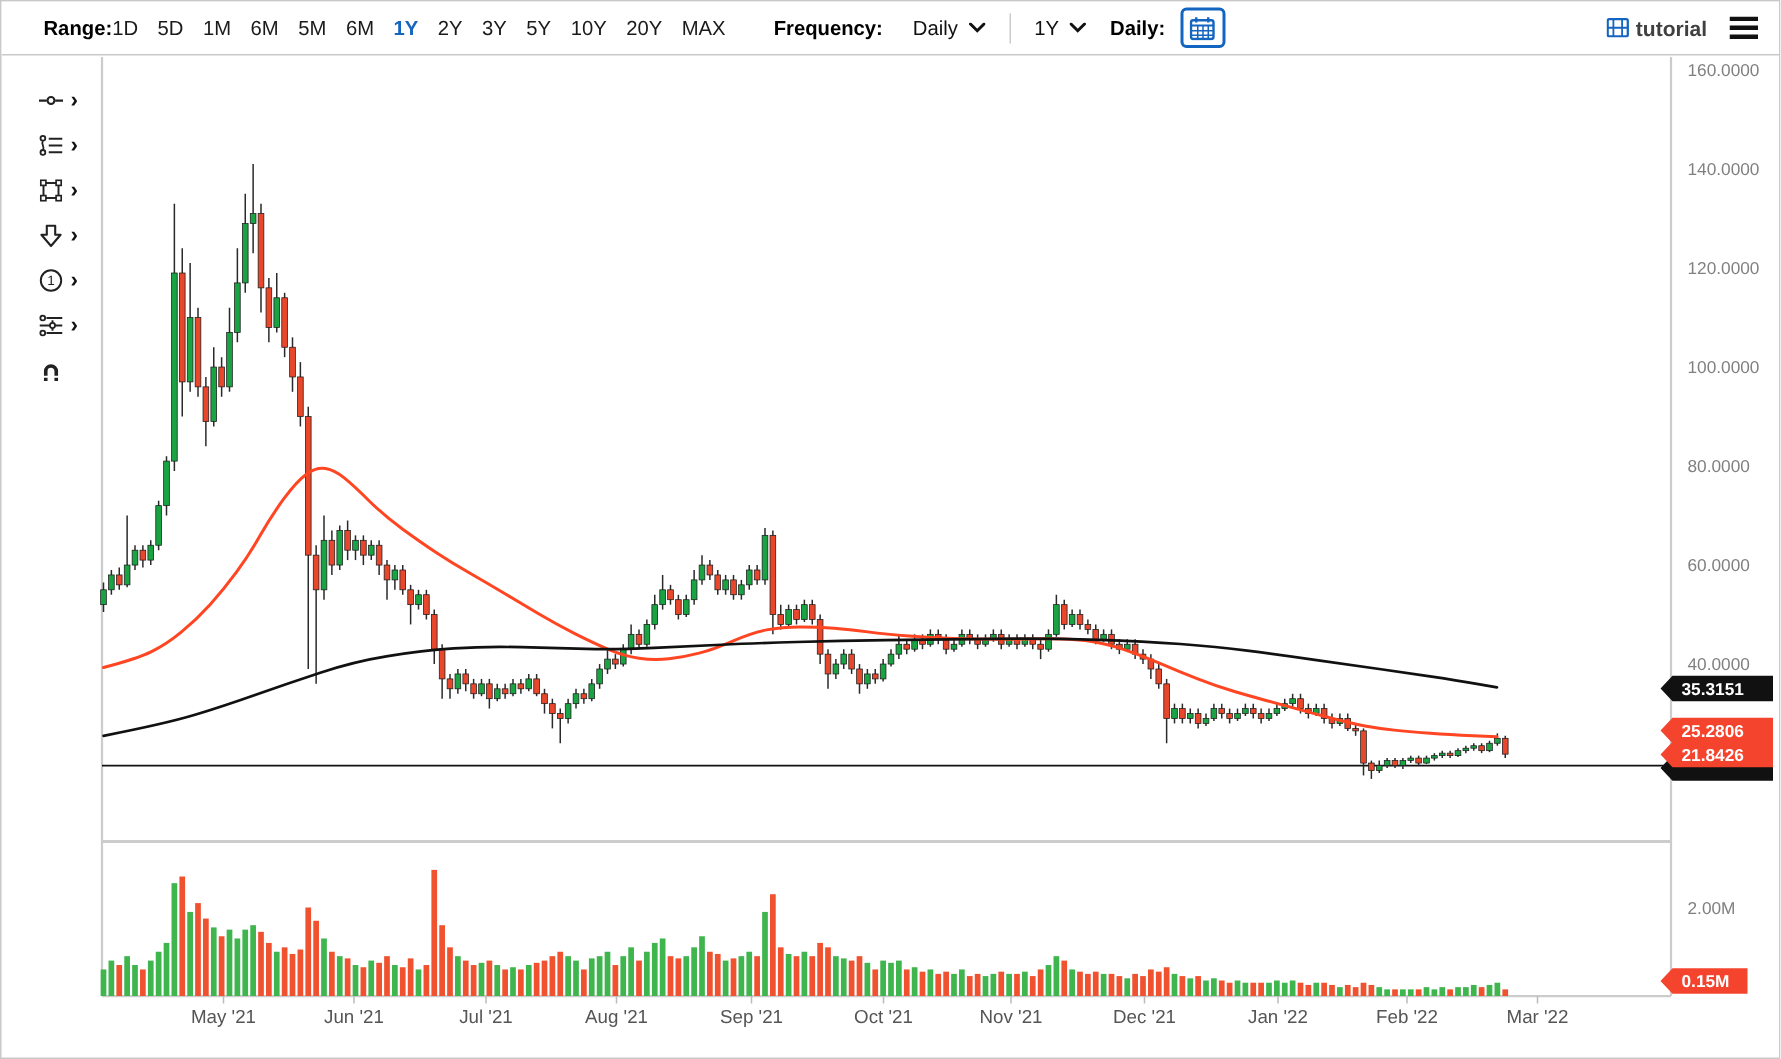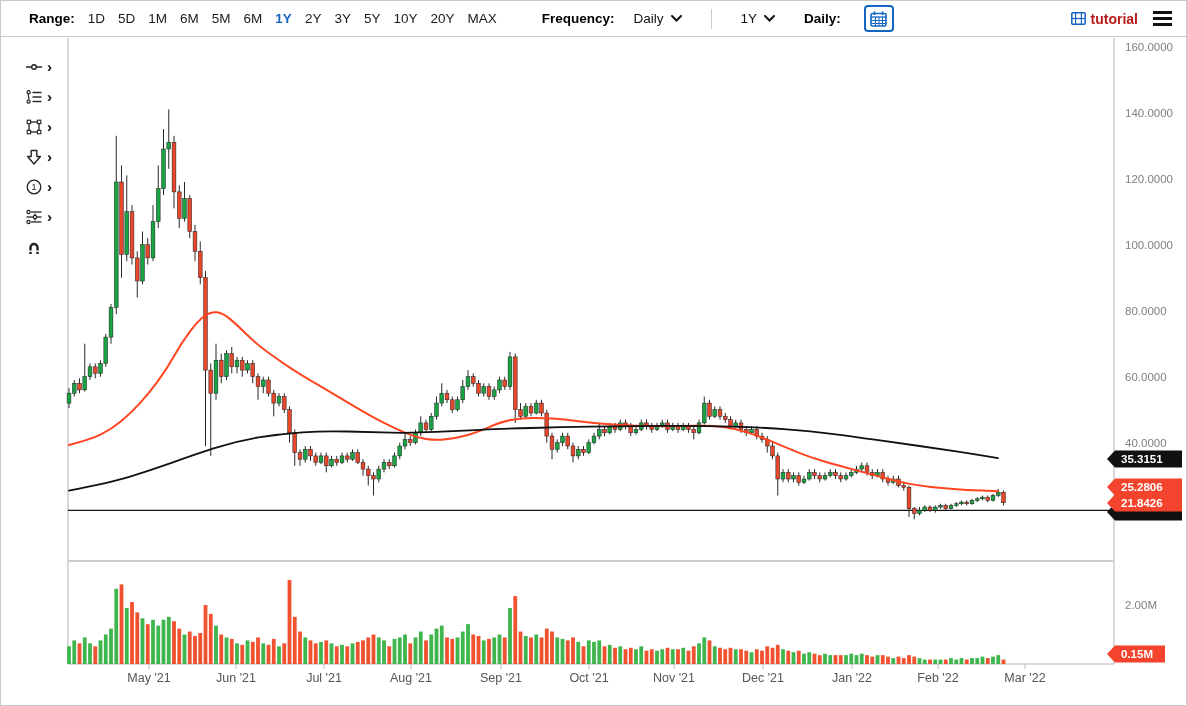--- a/index.html
+++ b/index.html
@@ -1,32 +1,32 @@
 <!DOCTYPE html>
 <html><head>
 <meta charset="utf-8">
 <style>
   html,body{margin:0;padding:0;background:#fff;}
   .page{position:relative;width:1187px;height:706px;box-sizing:border-box;border:1px solid #c9c9c9;
         background:#fff;font-family:"Liberation Sans","DejaVu Sans",sans-serif;overflow:hidden;}
   .toolbar{position:absolute;top:0;left:0;right:0;height:36px;display:flex;align-items:center;
         background:#fff;border-bottom:1px solid #c9c9c9;padding:0 14px 0 28px;z-index:5;
-        font-size:13.5px;color:#111;box-sizing:border-box;gap:13px;}
+        font-size:13.5px;color:#111;box-sizing:border-box;}
   .lbl{font-weight:700;color:#000;}
   .range-opts{display:flex;gap:13px;}
   .ropt{cursor:pointer;color:#1a1a1a;}
   .ropt.sel{color:#1465c0;font-weight:700;}
-  .dd{display:flex;align-items:center;gap:7px;margin-left:6px;cursor:pointer;}
+  .dd{display:flex;align-items:center;gap:7px;margin-left:20px;cursor:pointer;}
   .vdiv{width:1px;height:20px;background:#ccc;margin:0 16px;}
   .freq{margin-left:32px;}
   .datelbl{margin-left:16px;}
   .cal{width:30px;height:27px;border:2px solid #1465c0;border-radius:4px;background:#fff;
        display:flex;align-items:center;justify-content:center;margin-left:10px;cursor:pointer;padding:0;}
   .right{margin-left:auto;display:flex;align-items:center;gap:15px;}
-  .tut{color:#b91c1c;font-weight:700;display:flex;gap:5px;align-items:center;cursor:pointer;font-size:14px;}
+  .tut{color:#404040;font-weight:700;display:flex;gap:5px;align-items:center;cursor:pointer;font-size:14px;}
   .burger{cursor:pointer;display:flex;align-items:center;}
   .rail{position:absolute;left:0;top:56px;width:64px;z-index:4;display:flex;flex-direction:column;
         gap:11px;align-items:flex-start;padding-left:24px;background:transparent;}
   .tool{display:flex;align-items:center;gap:4px;cursor:pointer;height:19px;}
   .chev{font-weight:700;font-size:15px;line-height:1;color:#111;}
   #chart{position:absolute;top:0;left:0;z-index:1;}
 </style>
 </head>
 <body>
 

